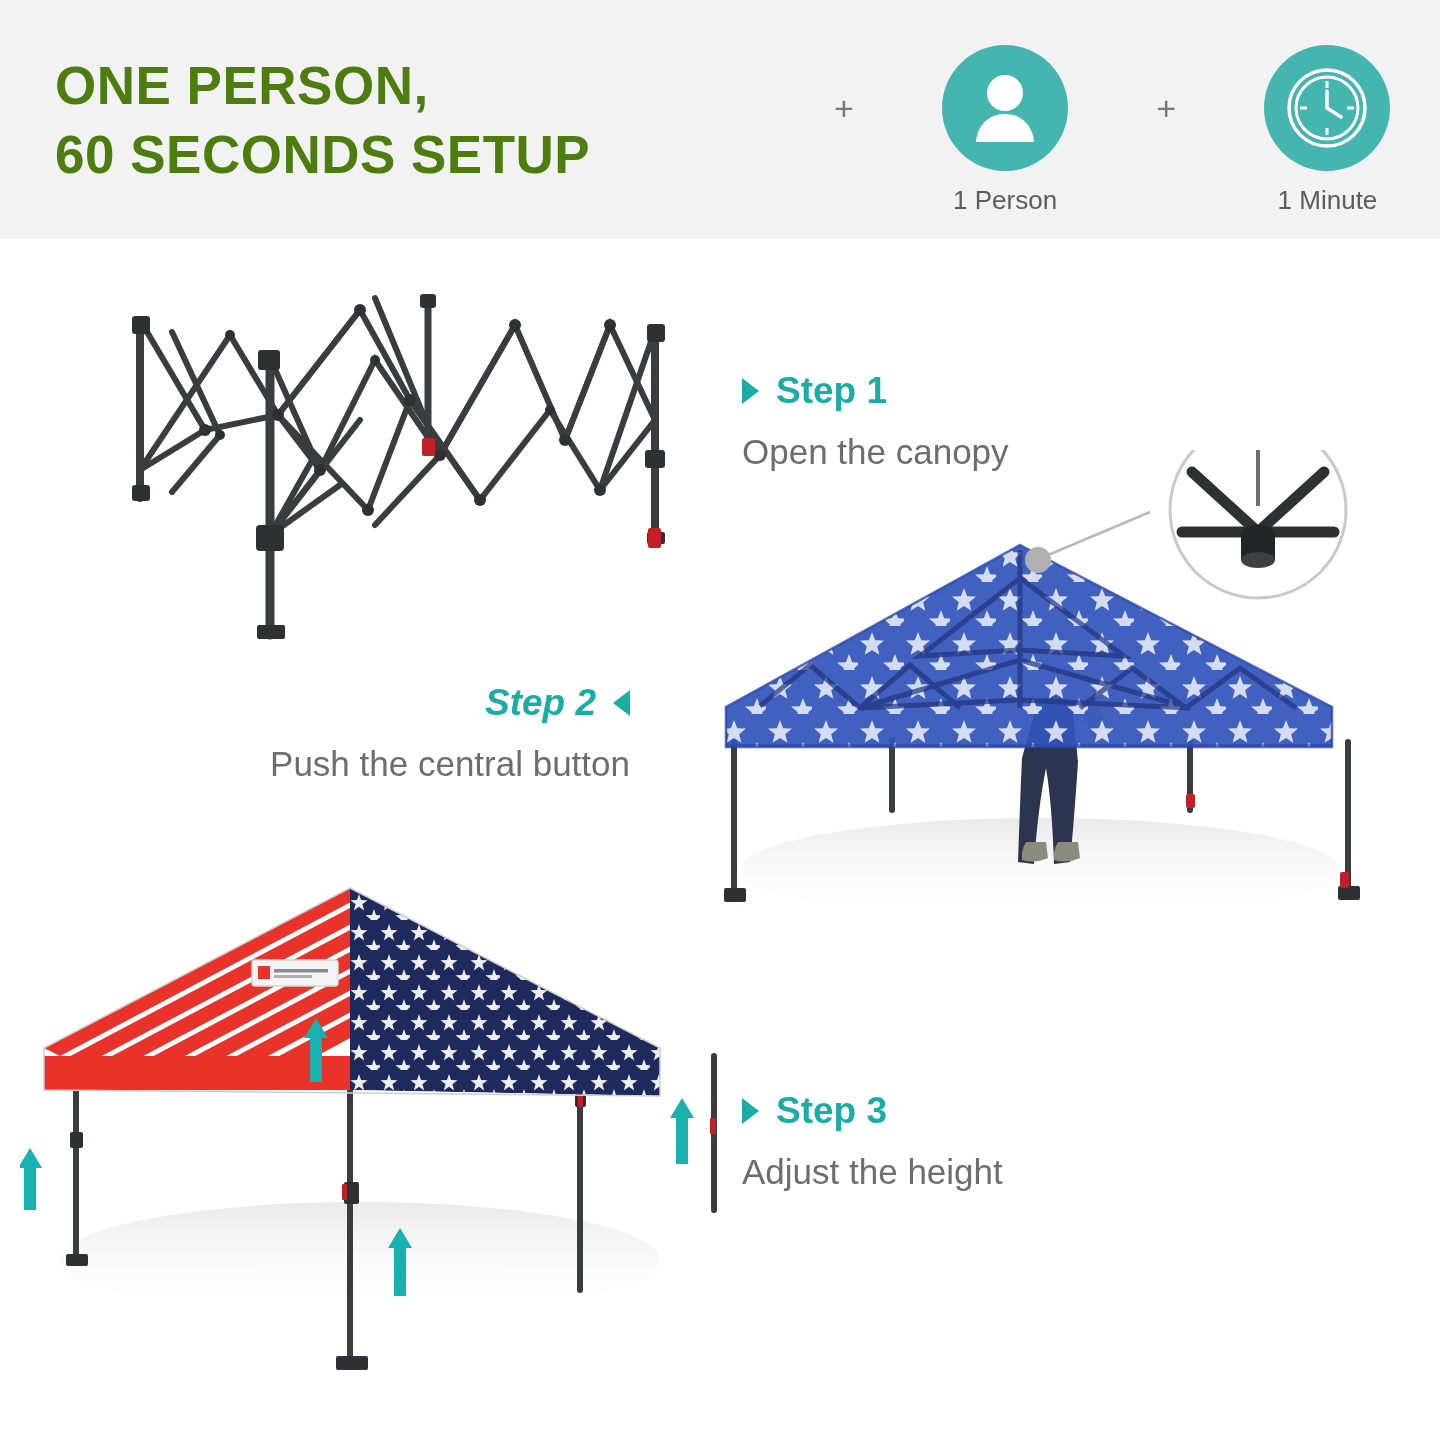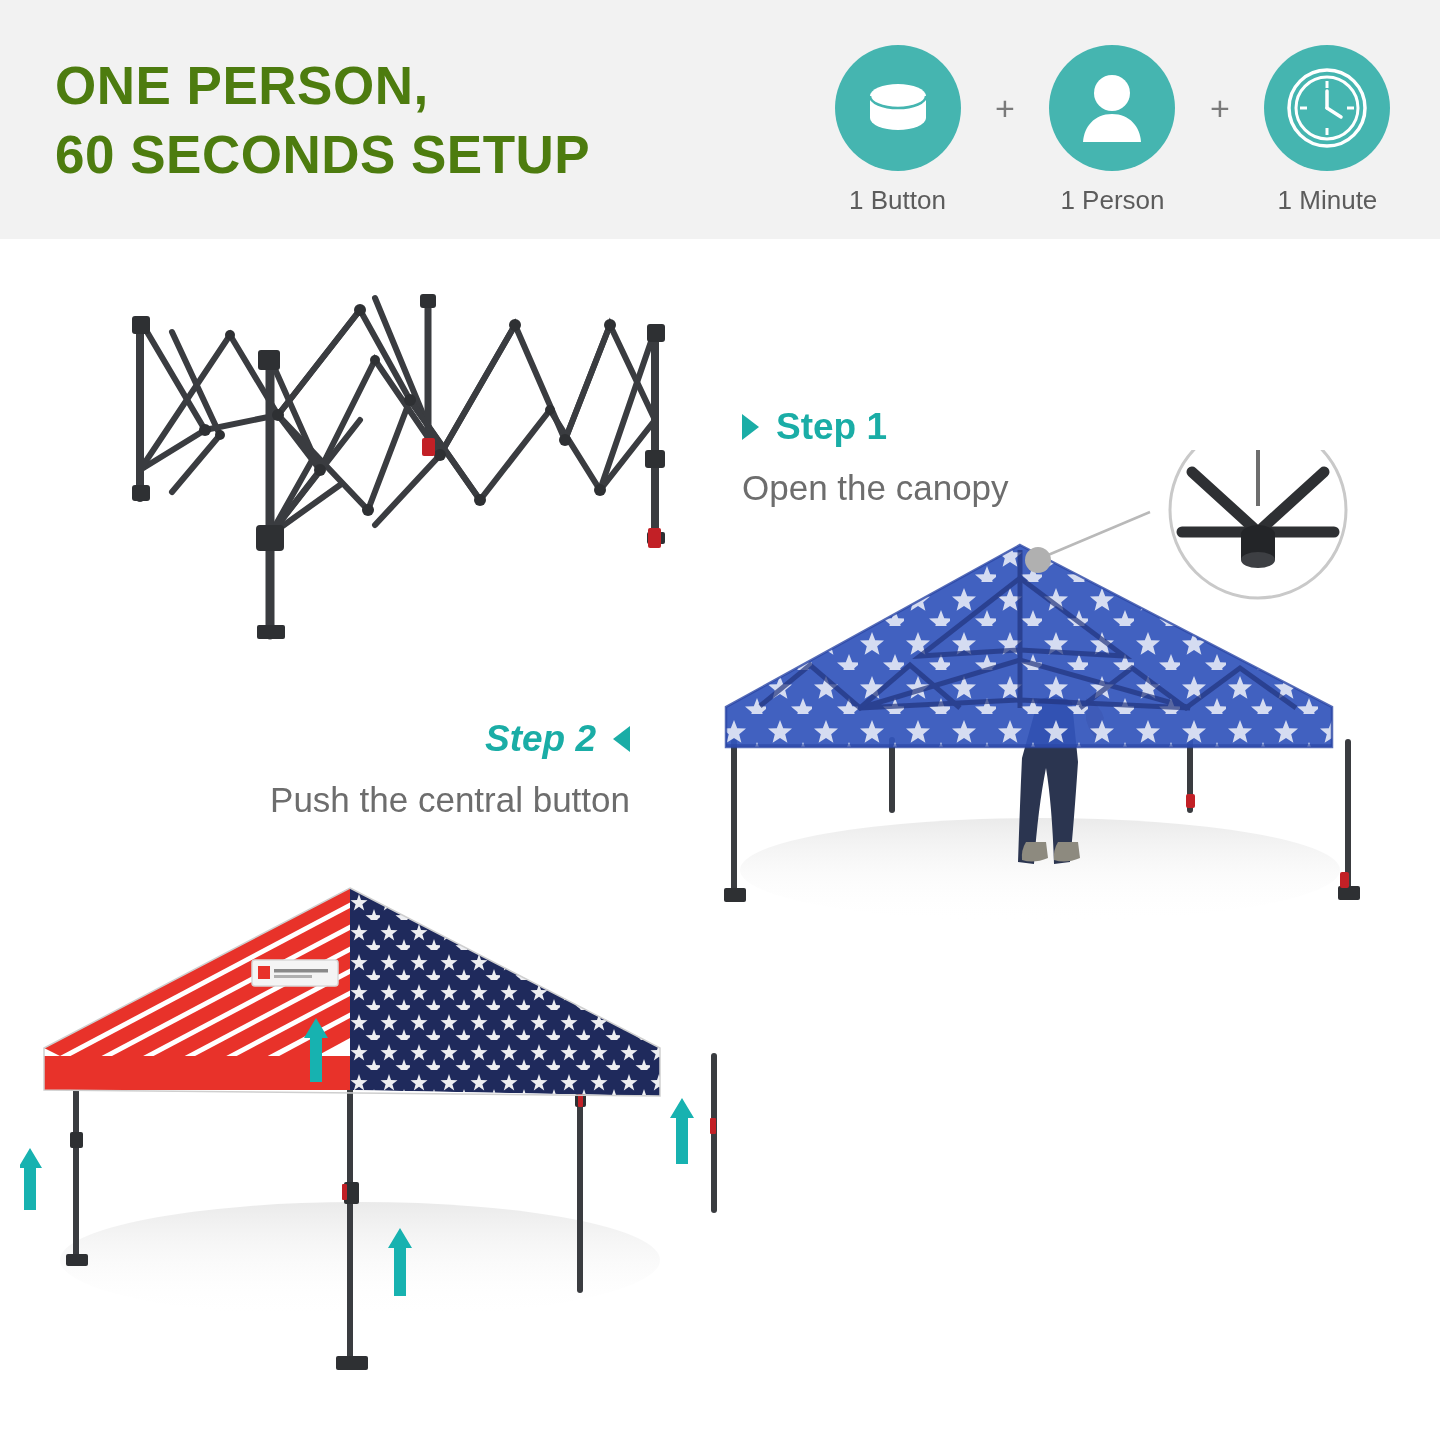--- a/index.html
+++ b/index.html
@@ -79,21 +79,20 @@
 
   
   .step-block { position: absolute; }
   .step-title {
     font-size: 37px;
     font-weight: bold;
     color: #1aada6;
     display: flex;
     align-items: center;
     gap: 17px;
-    margin-top: 36px;
   }
   .step-title.right-aligned { justify-content: flex-end; font-style: italic; }
   .step-desc {
     font-size: 35px;
     color: #6d6d6d;
     margin-top: 20px;
     white-space: nowrap;
   }
   .tri {
     width: 0; height: 0;
@@ -113,31 +112,20 @@
 </head>
 <body>
 
 <div id="header-band"></div>
 
 <div id="headline">ONE PERSON,
 60 SECONDS SETUP</div>
 
 <div id="feature-row">
 
-  <div class="feature-item">
-    <div class="feature-circle">
-      <svg width="72" height="60" viewBox="0 0 72 60">
-        <ellipse cx="36" cy="18" rx="28" ry="12" fill="#ffffff"></ellipse>
-        <rect x="8" y="18" width="56" height="22" fill="#ffffff"></rect>
-        <ellipse cx="36" cy="40" rx="28" ry="12" fill="#ffffff"></ellipse>
-        <path d="M8 18 a28 12 0 0 0 56 0" fill="none" stroke="#45b5b0" stroke-width="2.5"></path>
-      </svg>
-    </div>
-    <div class="feature-label">1 Button</div>
-  </div>
 
   <div class="plus-sign">+</div>
 
   <div class="feature-item">
     <div class="feature-circle">
       <svg width="64" height="72" viewBox="0 0 64 72">
         <circle cx="32" cy="21" r="18" fill="#ffffff"></circle>
         <path d="M32 42 C14 42 4 55 3 70 L61 70 C60 55 50 42 32 42 Z" fill="#ffffff"></path>
       </svg>
     </div>
@@ -174,20 +162,25 @@
 
 <div class="step-block" id="step-2">
   <div class="step-title right-aligned">
     <span>Step 2</span>
     <span class="tri tri-left"></span>
   </div>
   <div class="step-desc">Push the central button</div>
 </div>
 
 <div class="step-block" id="step-3">
+  <div class="step-title">
+    <span class="tri tri-right"></span>
+    <span>Step 3</span>
+  </div>
+  <div class="step-desc">Adjust the height</div>
 </div>
 
 <svg class="art" style="left:110px; top:280px;" width="560" height="380" viewBox="0 0 560 380">
   <g stroke="#3a3c40" stroke-width="6" fill="none" stroke-linecap="round">
 
     <path d="M30 40 L95 150 L30 190"></path>
     <path d="M30 190 L120 55 L168 135"></path>
     <path d="M62 52 L110 155 L62 212"></path>
     <path d="M95 150 L168 135 L210 190"></path>
 

